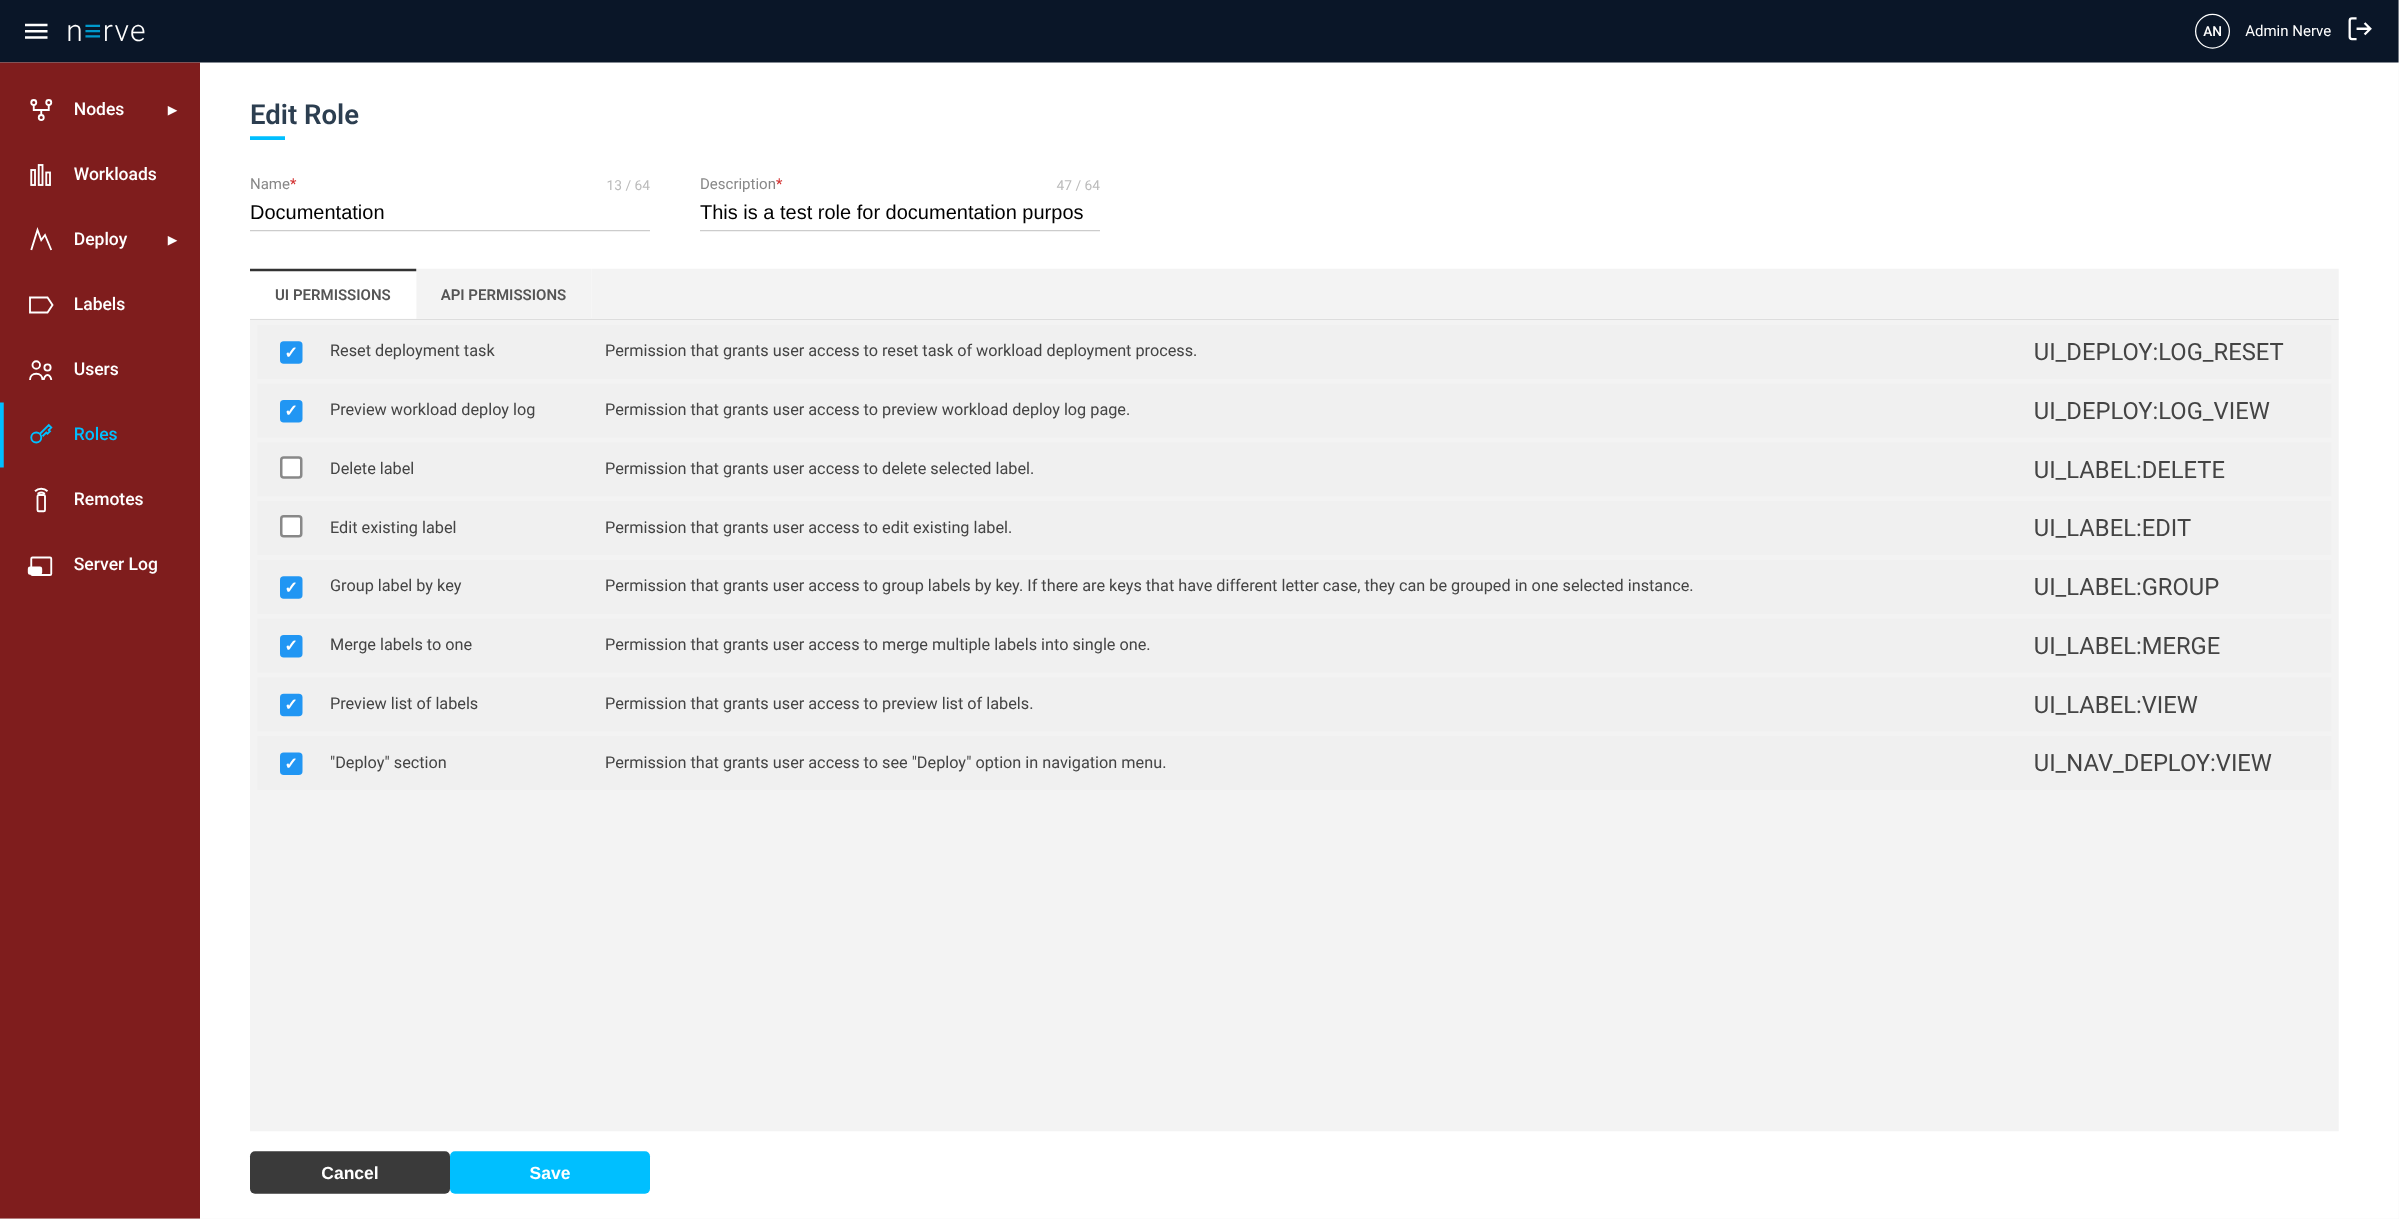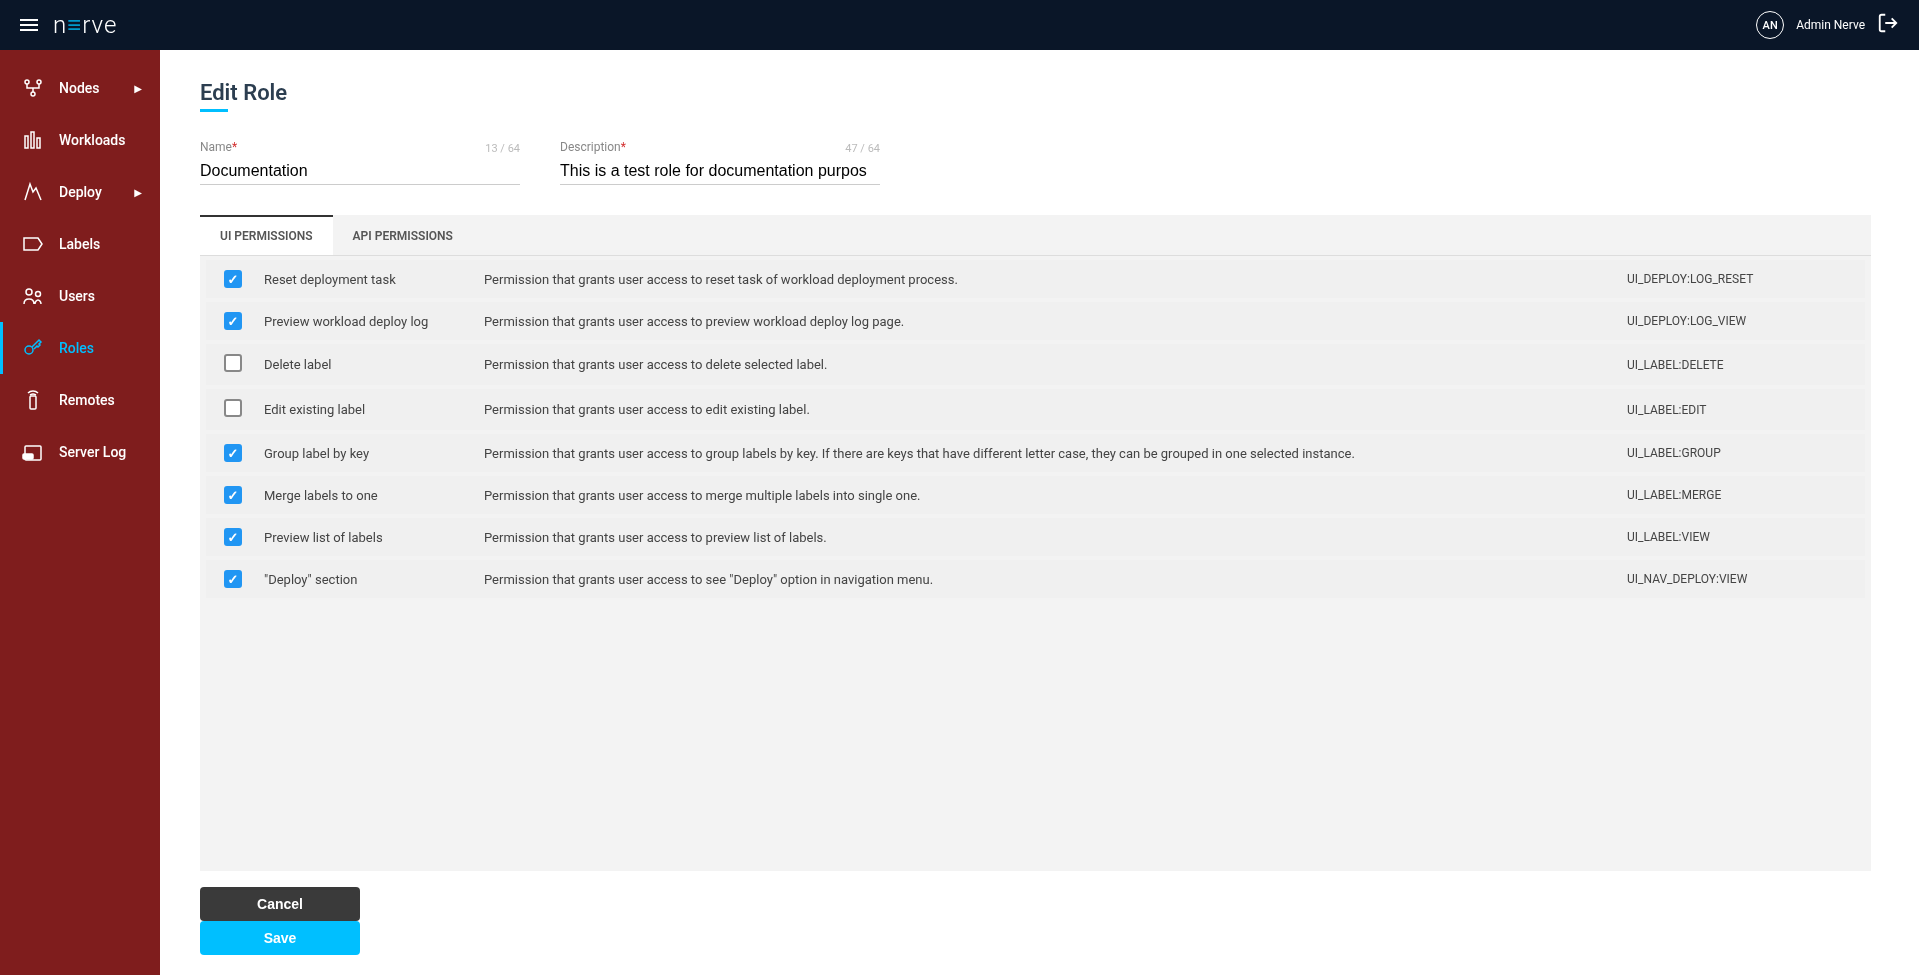--- a/index.html
+++ b/index.html
@@ -32,25 +32,25 @@
 .tabs { display: flex; border-bottom: 1px solid #ddd; }
 .tab { padding: 12px 20px; font-size: 12px; font-weight: 600; color: #555; cursor: pointer; border-top: 2px solid transparent; }
 .tab.active { border-top: 2px solid #333; background: #fff; position: relative; top: 0; }
 .tab:not(.active) { background: #f3f3f3; }
 .tabs-bg { background: #f3f3f3; flex: 1; }
 .perm-list { flex: 1; overflow-y: auto; background: #f3f3f3; padding: 0; }
 .perm-row { display: flex; align-items: center; padding: 10px 18px; margin: 4px 6px; background: #f0f0f0; font-size: 13px; color: #444; }
 .perm-row .cb { width: 40px; flex-shrink: 0; }
 .perm-row .pname { width: 220px; flex-shrink: 0; }
 .perm-row .pdesc { flex: 1; padding-right: 20px; }
-.perm-row .pcode { width: 220px; flex-shrink: 0; font-size: 12px; margin-left: 48px; }
+.perm-row .pcode { width: 220px; flex-shrink: 0; font-size: 19px; margin-left: 48px; }
 .checkbox { width: 18px; height: 18px; border: 2px solid #888; border-radius: 3px; display: inline-flex; align-items: center; justify-content: center; cursor: pointer; background: #fff; }
 .checkbox.checked { background: #2196f3; border-color: #2196f3; }
 .checkbox.checked::after { content: '✓'; color: #fff; font-size: 13px; font-weight: bold; }
-.footer-btns { display: flex; padding-top: 16px; flex-direction: column; }
+.footer-btns { display: flex; padding-top: 16px; }
 .btn { width: 160px; height: 34px; border: none; border-radius: 4px; font-size: 14px; font-weight: 600; cursor: pointer; }
 .btn-cancel { background: #3a3a3a; color: #fff; }
 .btn-save { background: #00bfff; color: #fff; }
 .perm-list::-webkit-scrollbar { width: 10px; }
 .perm-list::-webkit-scrollbar-track { background: #eee; }
 .perm-list::-webkit-scrollbar-thumb { background: #bbb; border-radius: 5px; }
 </style>
 </head>
 <body>
 

